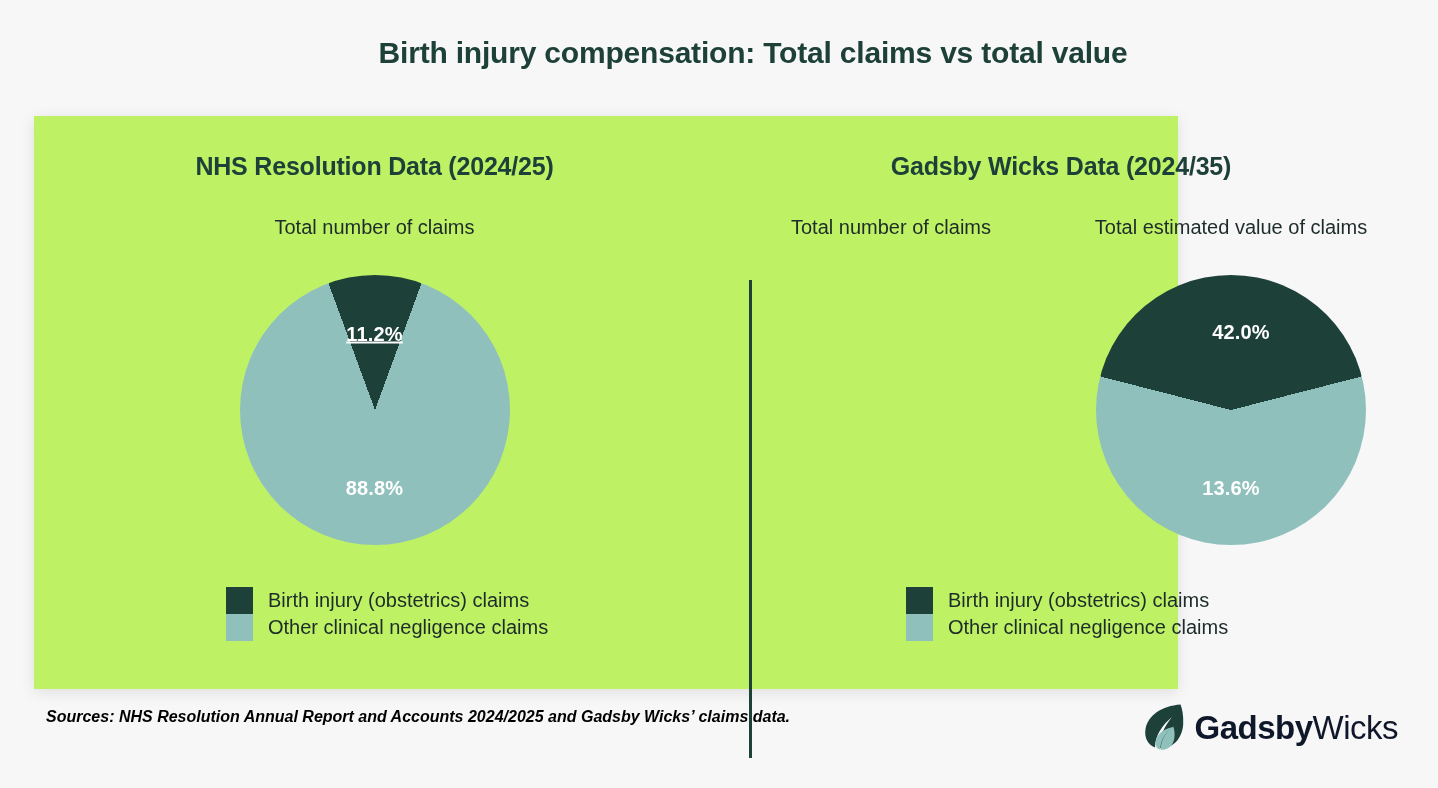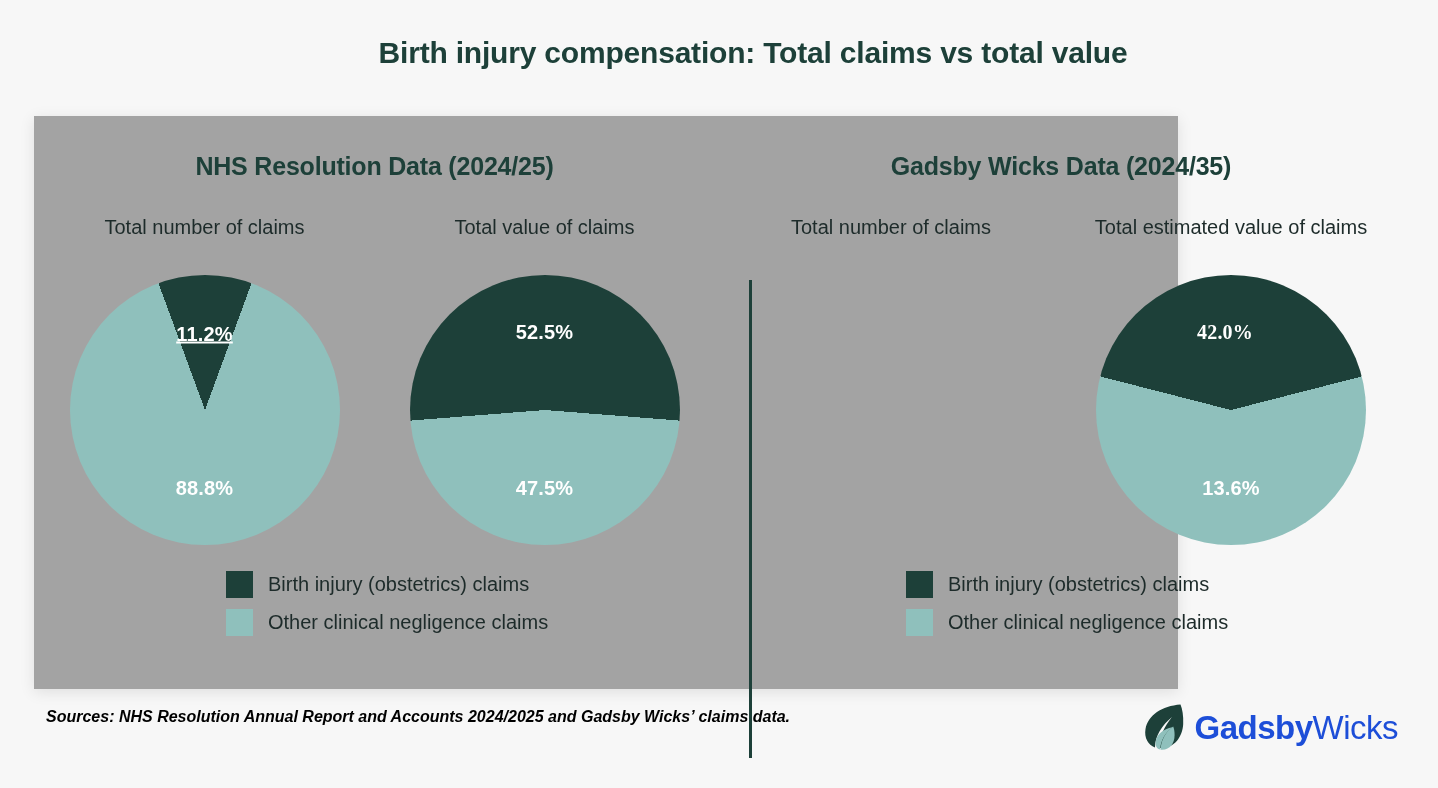--- a/index.html
+++ b/index.html
@@ -29,21 +29,21 @@
     padding-left: 34px;
   }
 
   
   .card {
     position: absolute;
     left: 34px;
     top: 116px;
     width: 1144px;
     height: 573px;
-    background: #a3a3a3;
+    background: #bef264;
     box-shadow: 0 3px 14px rgba(0,0,0,0.10);
   }
 
   
   .panel-divider {
     position: absolute;
     left: 715px;
     top: 164px;
     width: 3px;
     height: 478px;
@@ -106,24 +106,23 @@
     font-size: 20px;
     font-weight: bold;
     white-space: nowrap;
     transform: translate(-50%, -50%);
     letter-spacing: 0.2px;
   }
 
   
   .legend {
     position: absolute;
-    top: 455px;
+    top: 471px;
     display: flex;
     flex-direction: column;
-    gap: 11px;
     text-align: center;
   }
   .legend-left  { left: 192px; }
   .legend-right { left: 188px; }
 
   .legend-item {
     display: flex;
     align-items: center;
     gap: 15px;
   }
@@ -153,21 +152,21 @@
   .logo {
     position: absolute;
     right: 40px;
     top: 702px;
     display: flex;
     align-items: center;
     gap: 10px;
   }
   .logo-word {
     font-size: 33px;
-    color: #1d4ed8;
+    color: #0f172a;
     letter-spacing: -0.5px;
   }
   .logo-word .b { font-weight: bold; }
   .logo-word .l { font-weight: normal; }
 </style>
 </head>
 <body>
 
 <div class="main-title">Birth injury compensation: Total claims vs total value</div>
 
@@ -181,27 +180,20 @@
     <div class="charts-row">
 
       <div class="chart-block">
         <div class="chart-caption">Total number of claims</div>
         <div class="pie" style="background: conic-gradient(from -20.16deg, rgb(29, 64, 57) 0deg, rgb(29, 64, 57) 40.32deg, rgb(143, 192, 188) 40.32deg, rgb(143, 192, 188) 360deg);">
           <div class="pie-label" style="left: 135px; top: 59.4px; text-decoration: underline;">11.2%</div>
           <div class="pie-label" style="left: 135px; top: 213.3px;">88.8%</div>
         </div>
       </div>
 
-      <div class="chart-block">
-        <div class="chart-caption">Total value of claims</div>
-        <div class="pie" style="background: conic-gradient(from -94.5deg, rgb(29, 64, 57) 0deg, rgb(29, 64, 57) 189deg, rgb(143, 192, 188) 189deg, rgb(143, 192, 188) 360deg);">
-          <div class="pie-label" style="left: 135px; top: 56.7px;">52.5%</div>
-          <div class="pie-label" style="left: 135px; top: 213.3px;">47.5%</div>
-        </div>
-      </div>
 
     </div>
 
     <div class="legend legend-left">
       <div class="legend-item">
         <span class="legend-swatch" style="background: rgb(29, 64, 57);"></span>
         <span class="legend-text">Birth injury (obstetrics) claims</span>
       </div>
       <div class="legend-item">
         <span class="legend-swatch" style="background: rgb(143, 192, 188);"></span>
@@ -215,21 +207,21 @@
 
     <div class="charts-row">
 
       <div class="chart-block">
         <div class="chart-caption">Total number of claims</div>
       </div>
 
       <div class="chart-block">
         <div class="chart-caption">Total estimated value of claims</div>
         <div class="pie" style="background: conic-gradient(from -75.6deg, rgb(29, 64, 57) 0deg, rgb(29, 64, 57) 151.2deg, rgb(143, 192, 188) 151.2deg, rgb(143, 192, 188) 360deg);">
-          <div class="pie-label" style="left: 129px; top: 56.7px; font-family: Liberation Serif, serif;">42.0%</div>
+          <div class="pie-label" style="left: 145px; top: 56.7px;">42.0%</div>
           <div class="pie-label" style="left: 135px; top: 213.3px;">13.6%</div>
         </div>
       </div>
 
     </div>
 
     <div class="legend legend-right">
       <div class="legend-item">
         <span class="legend-swatch" style="background: rgb(29, 64, 57);"></span>
         <span class="legend-text">Birth injury (obstetrics) claims</span>

